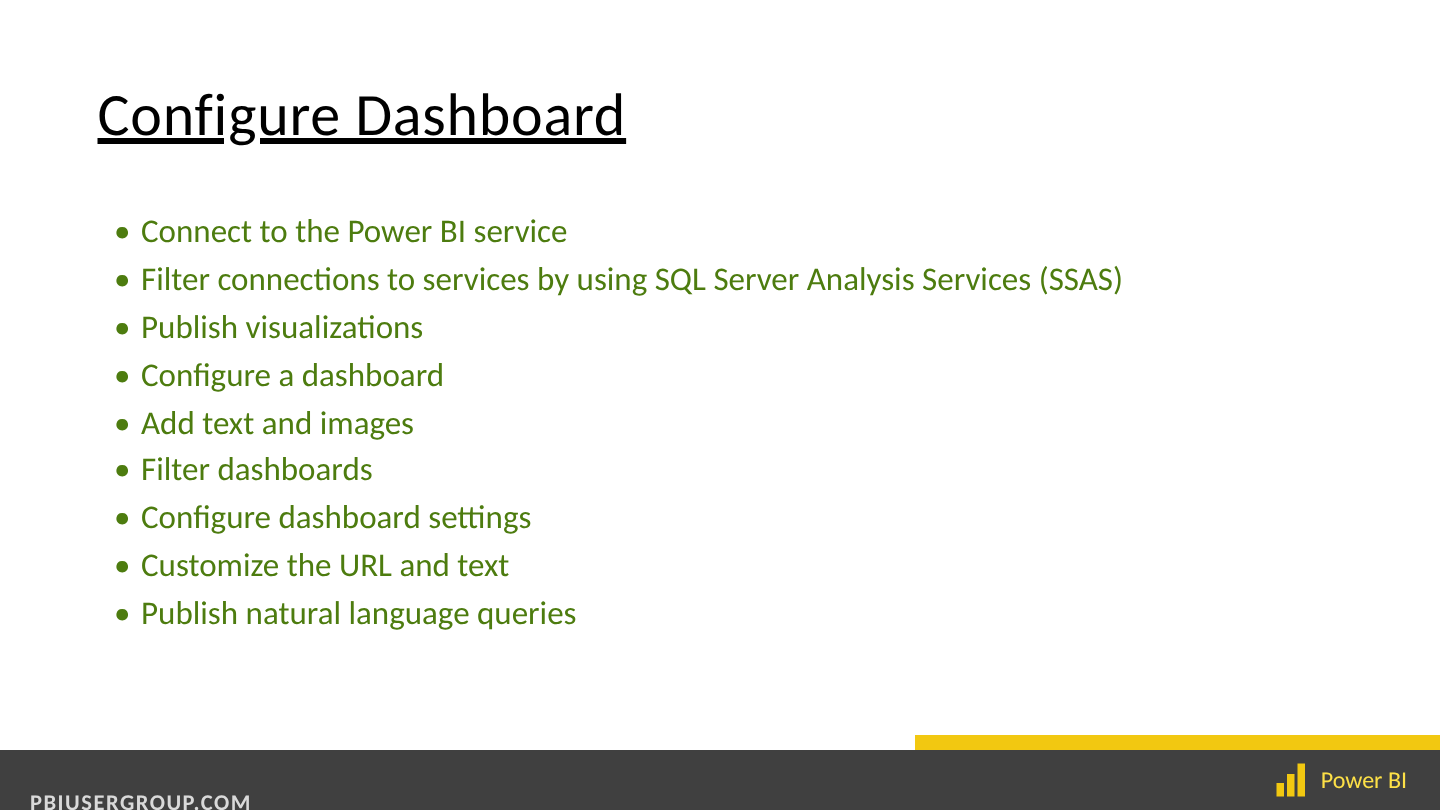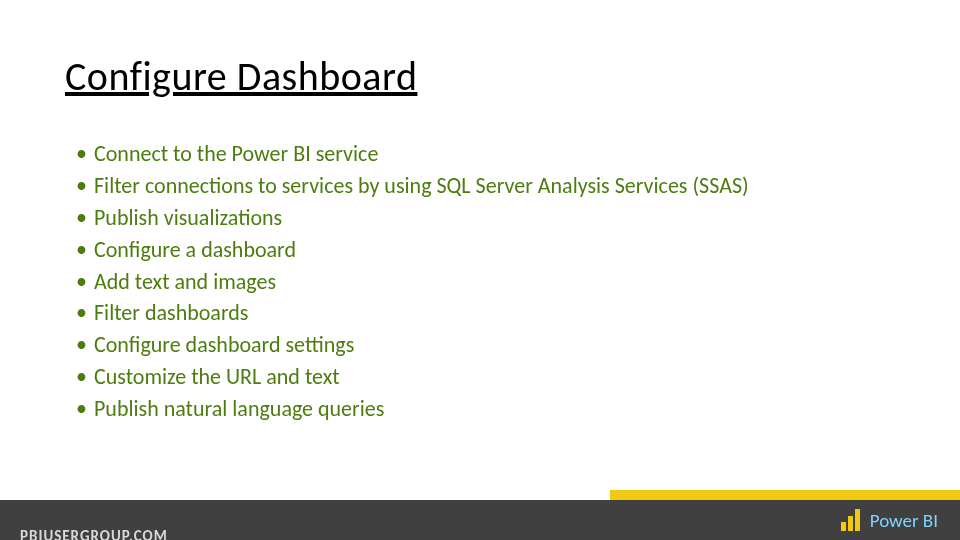--- a/index.html
+++ b/index.html
@@ -5,21 +5,21 @@
   * { margin: 0; padding: 0; box-sizing: border-box; }
   html, body { width: 960px; height: 540px; font-family: "Segoe UI", Calibri, Arial, sans-serif; background: #fff; overflow: hidden; }
   .slide { position: relative; width: 960px; height: 540px; }
   .title { position: absolute; left: 65px; top: 52px; font-size: 40px; font-weight: 300; color: #000; letter-spacing: 0.5px; text-decoration: underline; }
   .bullets { position: absolute; left: 78px; top: 138px; list-style: none; }
   .bullets li { font-size: 22px; color: #4d7c0f; line-height: 1.45; font-weight: 400; }
   .bullets li::before { content: "•"; display: inline-block; width: 18px; margin-left: -2px; }
   .footer { position: absolute; left: 0; right: 0; bottom: 0; height: 40px; background: #404040; }
   .footer-url { position: absolute; left: 20px; bottom: 0; height: 24px; line-height: 40px; color: #d9d9d9; font-size: 15px; font-weight: 700; letter-spacing: 1px; }
   .accent-bar { position: absolute; right: 0; bottom: 40px; width: 350px; height: 10px; background: #f2c811; }
-  .pbi-logo { position: absolute; right: 22px; bottom: 6px; height: 28px; display: flex; align-items: center; gap: 8px; color: #7dd3fc; font-size: 19px; font-weight: 400; }
+  .pbi-logo { position: absolute; right: 22px; bottom: 6px; height: 28px; display: flex; align-items: center; gap: 8px; color: #fde047; font-size: 16px; font-weight: 400; }
   .pbi-mark svg { display: block; }
 </style>
 </head>
 <body>
 
 <div class="slide">
 
   <h1 class="title">Configure Dashboard</h1>
 
   <ul class="bullets">

